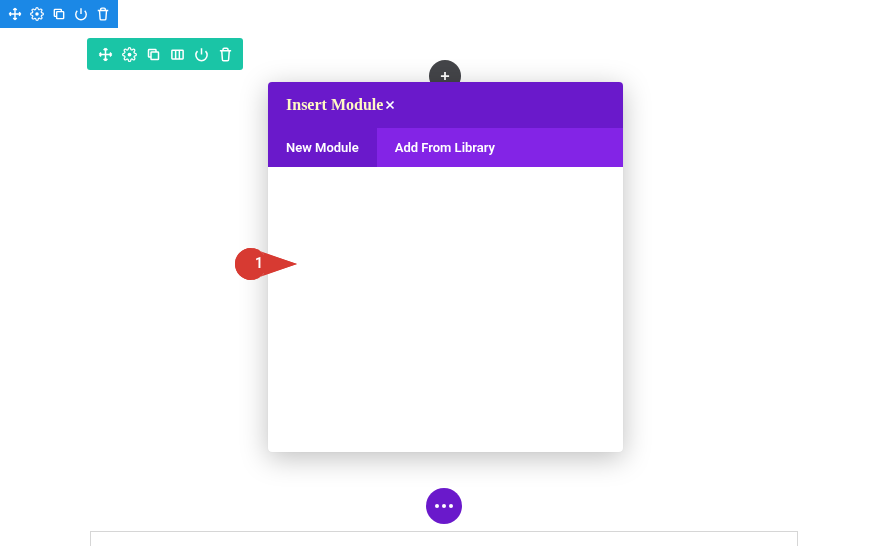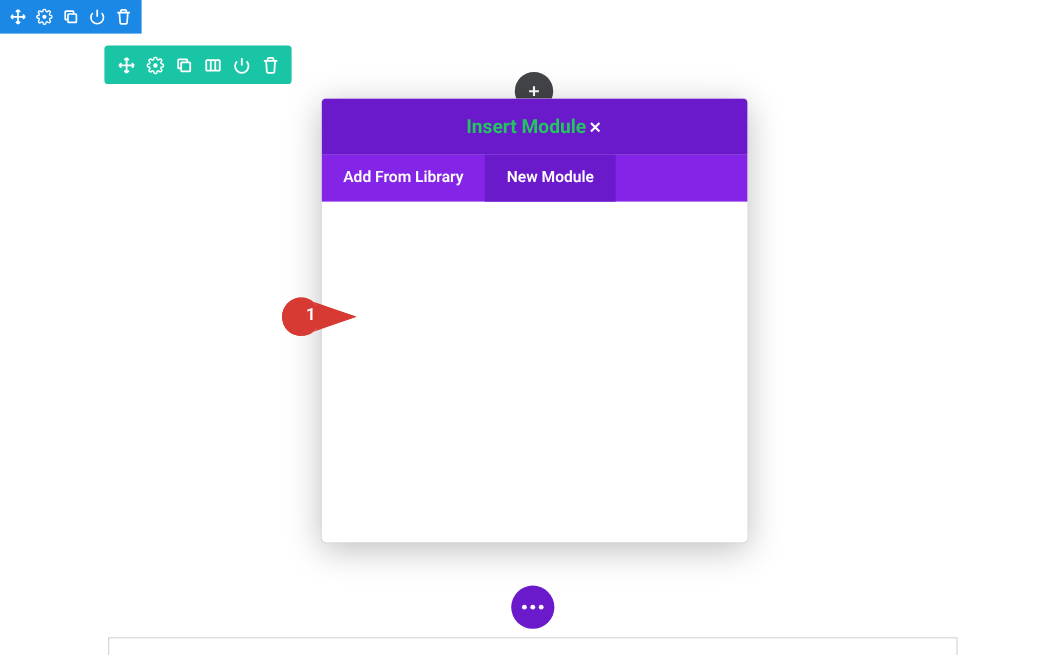--- a/index.html
+++ b/index.html
@@ -81,25 +81,26 @@
     background: #fff;
     border-radius: 4px;
     box-shadow: 0 6px 28px rgba(0,0,0,0.25), 0 0 1px rgba(0,0,0,0.1);
     z-index: 10;
     display: flex;
     flex-direction: column;
     overflow: hidden;
   }
   .modal-header {
     background: #6a19cb;
-    color: #22c55e;
+    color: #fef9c3;
     padding: 14px 18px;
     display: flex;
     align-items: center;
-    justify-content: center;
+    justify-content: flex-start;
+    font-family: Liberation Serif, serif;
   }
   .modal-title {
     font-size: 16px;
     font-weight: 700;
   }
   .modal-close {
     color: #fff;
     font-size: 16px;
     cursor: pointer;
   }
@@ -290,22 +291,22 @@
 <div class="modal">
   <div class="modal-header">
     <div class="modal-title">Insert Module</div>
     <div class="modal-close">
       <svg width="14" height="14" viewBox="0 0 24 24" fill="none" stroke="#fff" stroke-width="3">
           <path d="M18 6L6 18M6 6l12 12"></path>
         </svg>
     </div>
   </div>
   <div class="modal-tabs">
+    <div class="modal-tab active">New Module</div>
     <div class="modal-tab">Add From Library</div>
-    <div class="modal-tab active">New Module</div>
   </div>
 </div>
 
 <div class="callout">
   <svg width="66" height="36" viewBox="0 0 66 36">
     <path d="M18 2 a16 16 0 1 0 0 32 a16 16 0 0 0 0-32 Z M18 2 L64 18 L18 34" fill="#d73a32"></path>
     <circle cx="18" cy="18" r="16" fill="#d73a32"></circle>
     <path d="M31 7 L64 18 L31 29 Z" fill="#d73a32"></path>
   </svg>
   <div class="callout-num">1</div>

